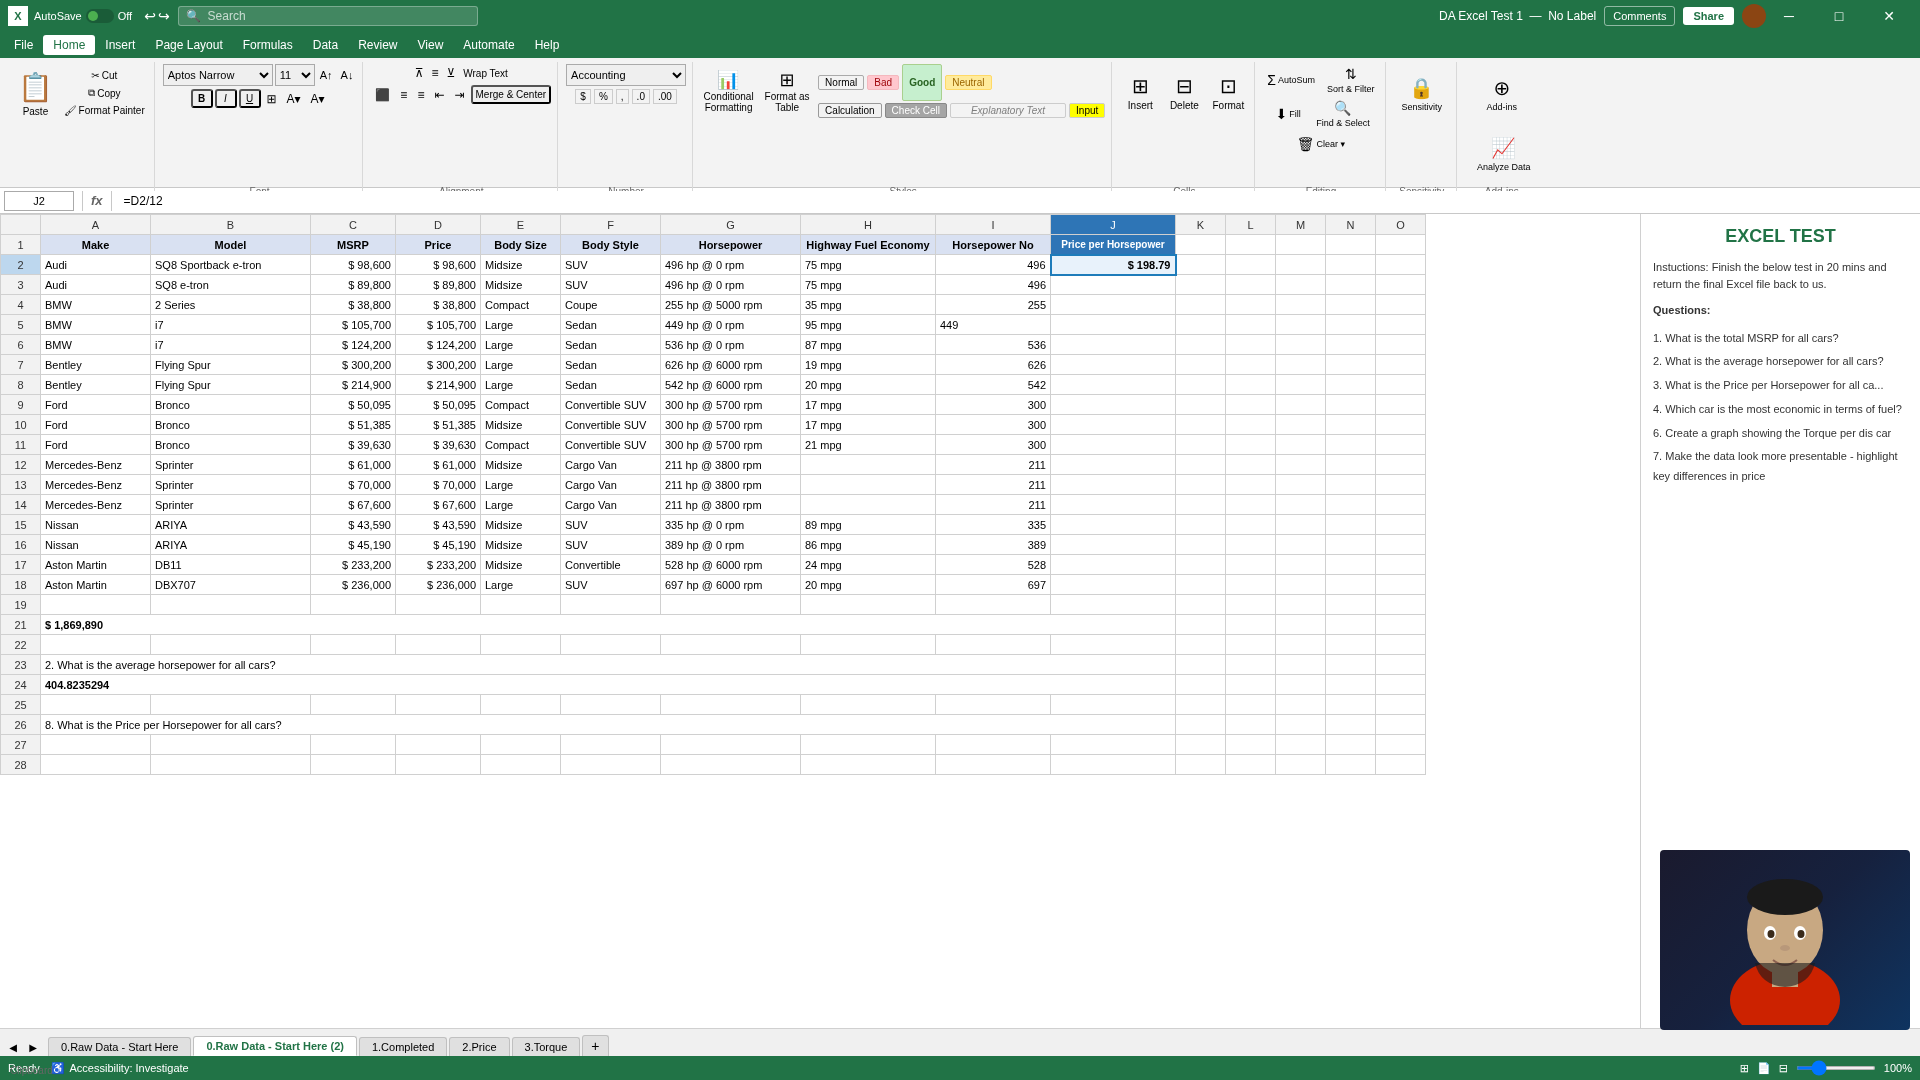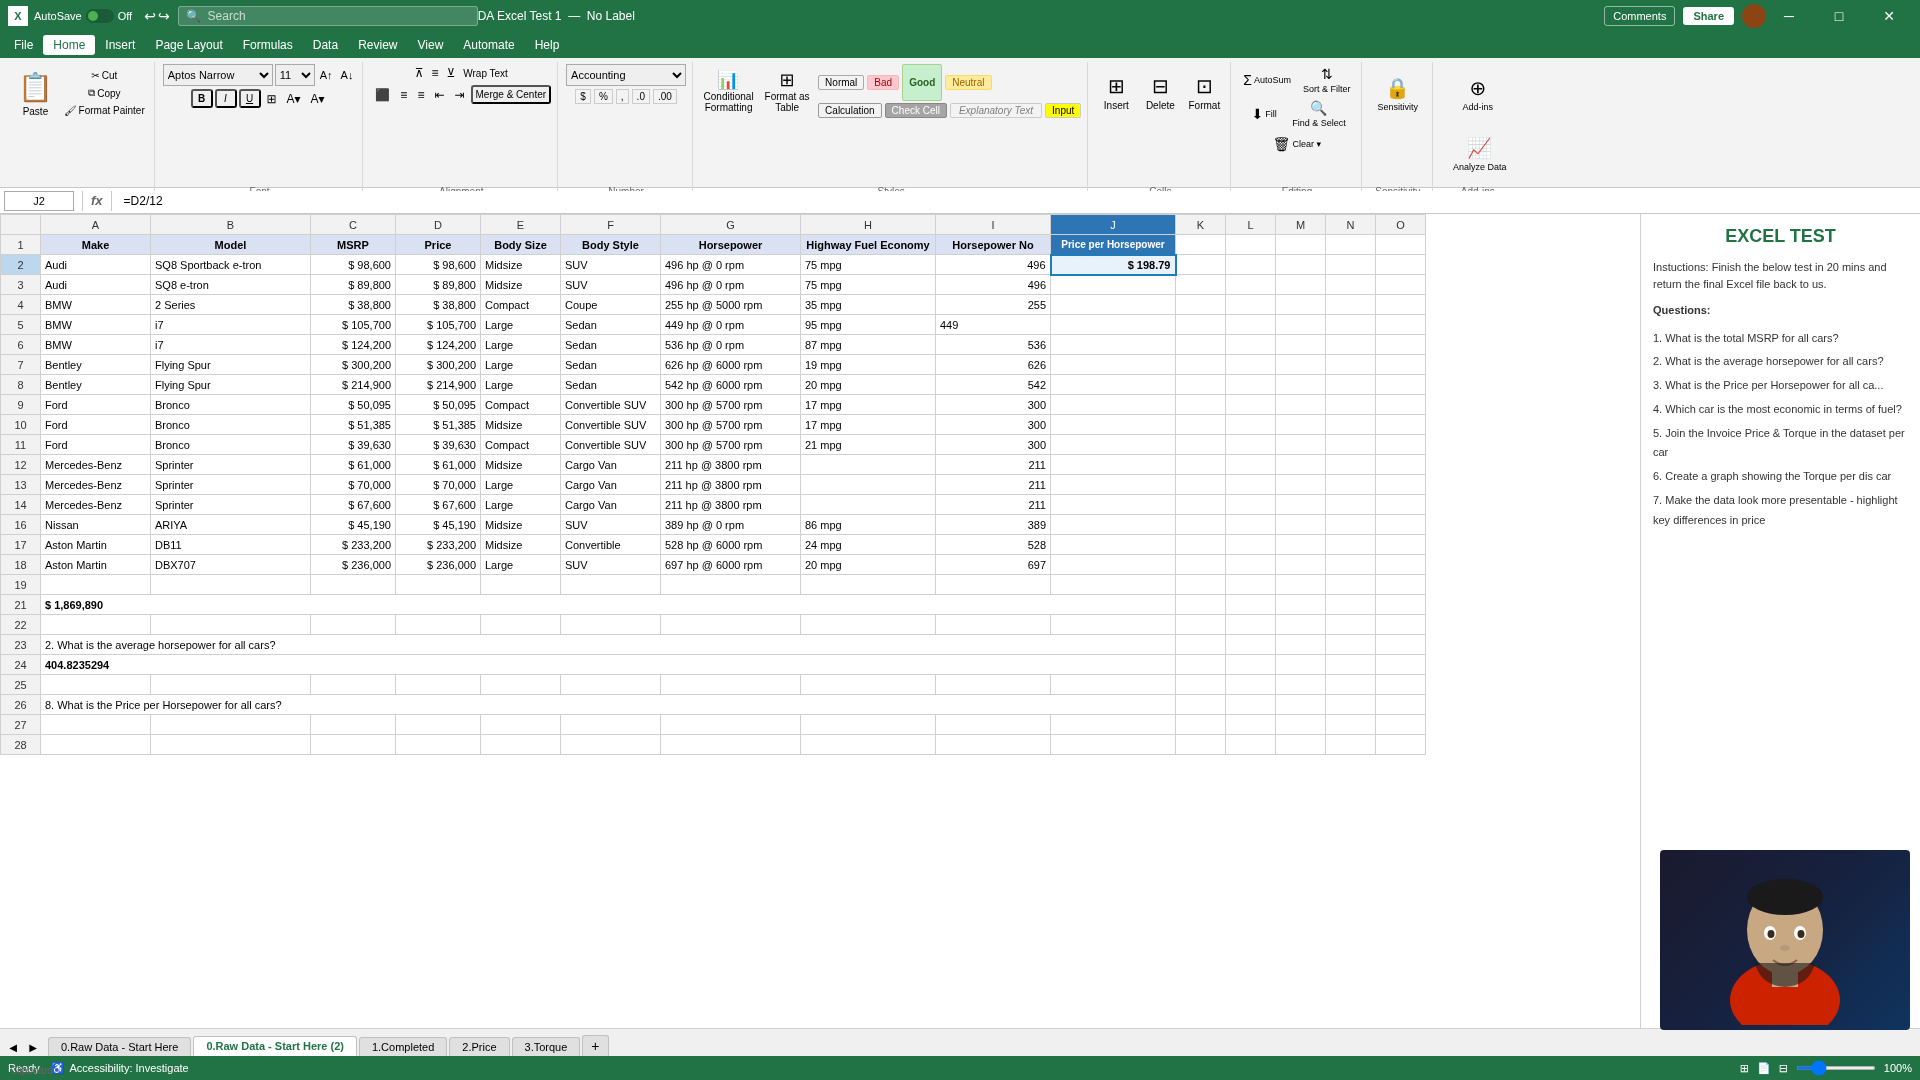--- a/index.html
+++ b/index.html
@@ -11,21 +11,21 @@
       background: #217346;
       display: flex;
       align-items: center;
       padding: 0 8px;
       color: white;
     }
     #title-bar .app-icon { width: 20px; height: 20px; background: white; color: #217346; font-weight: bold; font-size: 11px; display: flex; align-items: center; justify-content: center; margin-right: 6px; }
     #title-bar .autosave { display: flex; align-items: center; gap: 4px; font-size: 11px; margin-right: 12px; }
     #title-bar .toggle { width: 28px; height: 14px; background: #1a5c38; border-radius: 7px; display: flex; align-items: center; padding: 2px; cursor: pointer; }
     #title-bar .toggle-thumb { width: 10px; height: 10px; background: #4caf50; border-radius: 50%; }
-    #title-bar .file-name { font-size: 12px; flex: 1; text-align: left; }
+    #title-bar .file-name { font-size: 12px; flex: 1; text-align: right; }
     #title-bar .window-controls { display: flex; gap: 4px; }
     #title-bar .win-btn { width: 46px; height: 32px; display: flex; align-items: center; justify-content: center; cursor: pointer; font-size: 14px; }
     #title-bar .search-bar { background: rgba(255,255,255,0.15); border: 1px solid rgba(255,255,255,0.3); border-radius: 3px; padding: 2px 8px; color: white; font-size: 12px; width: 300px; display: flex; align-items: center; gap: 6px; }
     #title-bar .user-area { display: flex; align-items: center; gap: 8px; margin-left: 8px; }
     #title-bar .user-avatar { width: 24px; height: 24px; border-radius: 50%; background: #ccc; overflow: hidden; }
     #title-bar .share-btn { background: white; color: #217346; border: none; border-radius: 3px; padding: 3px 10px; font-size: 11px; cursor: pointer; font-weight: 600; }
     #title-bar .comments-btn { background: transparent; border: 1px solid rgba(255,255,255,0.5); color: white; border-radius: 3px; padding: 3px 8px; font-size: 11px; cursor: pointer; }
 
     
     #menu-bar {
@@ -251,21 +251,21 @@
     .underline { text-decoration: underline; }
 
     
     .style-bad { background: #ffc7ce; color: #9c0006; padding: 1px 6px; border: 1px solid #f4b8be; border-radius: 2px; font-size: 10px; }
     .style-good { background: #c6efce; color: #276221; padding: 12px 6px; border: 1px solid #a9d08e; border-radius: 2px; font-size: 10px; font-weight: bold; }
     .style-neutral { background: #ffeb9c; color: #9c6500; padding: 1px 6px; border: 1px solid #ffd966; border-radius: 2px; font-size: 10px; }
     .style-normal { padding: 1px 6px; border: 1px solid #aaa; border-radius: 2px; font-size: 10px; }
     .style-calculation { background: #f2f2f2; padding: 1px 6px; border: 1px solid #999; border-radius: 2px; font-size: 10px; }
     .style-check-cell { background: #a5a5a5; color: white; padding: 1px 6px; border: 1px solid #888; border-radius: 2px; font-size: 10px; }
     .style-input { background: #ffff00; padding: 1px 6px; border: 1px solid #ccc; border-radius: 2px; font-size: 10px; }
-    .style-explanatory { color: #7f7f7f; padding: 1px 8px; border: 1px solid #ccc; border-radius: 2px; font-size: 10px; font-style: italic; }
+    .style-explanatory { color: #7f7f7f; padding: 1px 20px; border: 1px solid #ccc; border-radius: 2px; font-size: 10px; font-style: italic; }
   </style>
 </head>
 <body>
 
 <div id="title-bar">
   <div class="app-icon">X</div>
   <div class="autosave">
     <span>AutoSave</span>
     <div class="toggle">
       <div class="toggle-thumb"></div>
@@ -788,20 +788,38 @@
               <td></td>
               <td style="text-align: right;">211</td>
               <td style="text-align: right; font-weight: bold;"></td>
               <td></td>
               <td></td>
               <td></td>
               <td></td>
               <td></td>
             </tr>
             <tr>
+              <td class="row-num">15</td>
+              <td>Nissan</td>
+              <td>ARIYA</td>
+              <td style="text-align: right;">$ 43,590</td>
+              <td style="text-align: right;">$ 43,590</td>
+              <td>Midsize</td>
+              <td>SUV</td>
+              <td>335 hp @ 0 rpm</td>
+              <td>89 mpg</td>
+              <td style="text-align: right;">335</td>
+              <td style="text-align: right; font-weight: bold;"></td>
+              <td></td>
+              <td></td>
+              <td></td>
+              <td></td>
+              <td></td>
+            </tr>
+            <tr>
               <td class="row-num">16</td>
               <td>Nissan</td>
               <td>ARIYA</td>
               <td style="text-align: right;">$ 45,190</td>
               <td style="text-align: right;">$ 45,190</td>
               <td>Midsize</td>
               <td>SUV</td>
               <td>389 hp @ 0 rpm</td>
               <td>86 mpg</td>
               <td style="text-align: right;">389</td>
@@ -981,21 +999,20 @@
 
   <div id="side-panel">
     <div class="excel-test-title">EXCEL TEST</div>
     <div class="instructions">Instuctions: Finish the below test in 20 mins and return the final Excel file back to us.</div>
     <div class="instructions" style="font-weight:bold;">Questions:</div>
     <div class="questions" id="questions-list">
         <div style="margin-bottom: 4px;">1. What is the total MSRP for all cars?</div>
         <div style="margin-bottom: 4px;">2. What is the average horsepower for all cars?</div>
         <div style="margin-bottom: 4px;">3. What is the Price per Horsepower for all ca...</div>
         <div style="margin-bottom: 4px;">4. Which car is the most economic in terms of fuel?</div>
-        <div style="margin-bottom: 4px;">5. Join the Invoice Price &amp; Torque in the dataset per car</div>
         <div style="margin-bottom: 4px;">6. Create a graph showing the Torque per dis car</div>
         <div style="margin-bottom: 4px;">7. Make the data look more presentable - highlight key differences in price</div>
       </div>
 
     <div id="webcam-overlay">
       <div id="webcam-placeholder">
 
         <svg width="150" height="170" viewBox="0 0 150 170" xmlns="http://www.w3.org/2000/svg">
 
           <ellipse cx="75" cy="145" rx="55" ry="40" fill="#cc2200"></ellipse>

